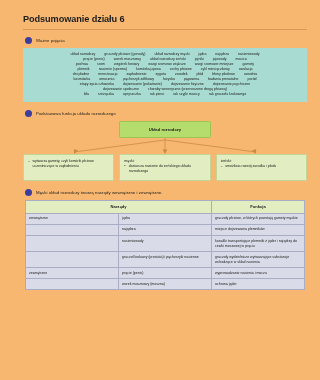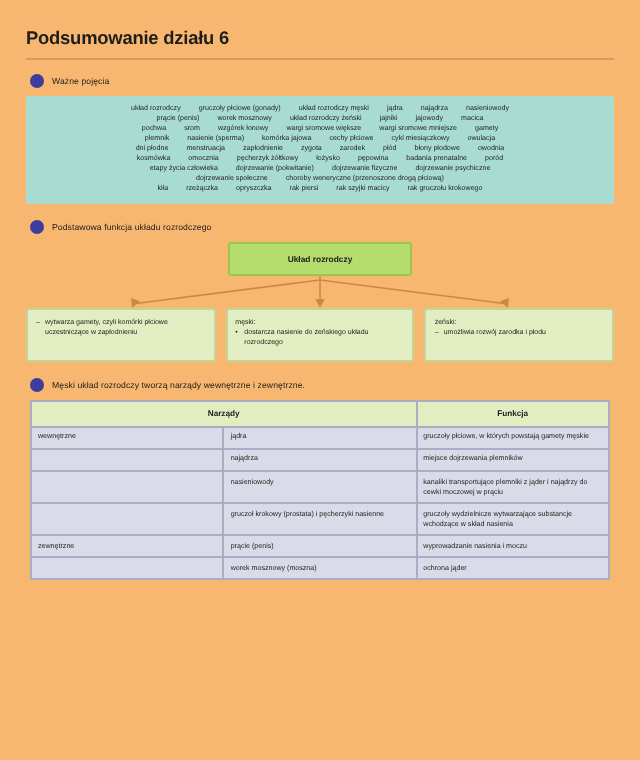--- a/index.html
+++ b/index.html
@@ -3,21 +3,21 @@
 <meta charset="utf-8">
 <style>
   * { box-sizing: border-box; margin: 0; padding: 0; }
   html, body { width: 320px; height: 380px; }
   body {
     background: #f7b771;
     font-family: "Liberation Sans", sans-serif;
     color: #1d1d1b;
     overflow: hidden;
   }
-  .page { width: 320px; height: 380px; padding: 14px 13px 0 13px; position: relative; }
+  .page { width: 320px; height: 380px; padding: 14px 13px 0 23px; position: relative; }
 
   .page-title {
     font-size: 9.2px;
     font-weight: bold;
     letter-spacing: -0.1px;
     color: #1d1d1b;
     margin-bottom: 5px;
   }
   .title-rule {
     height: 1px;

